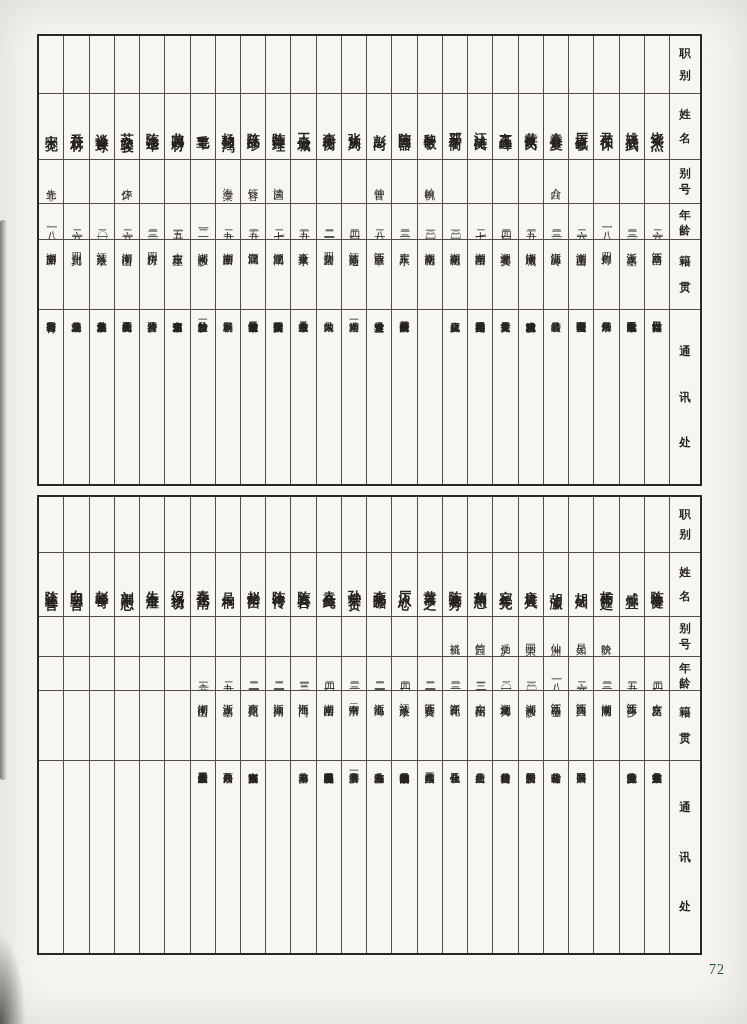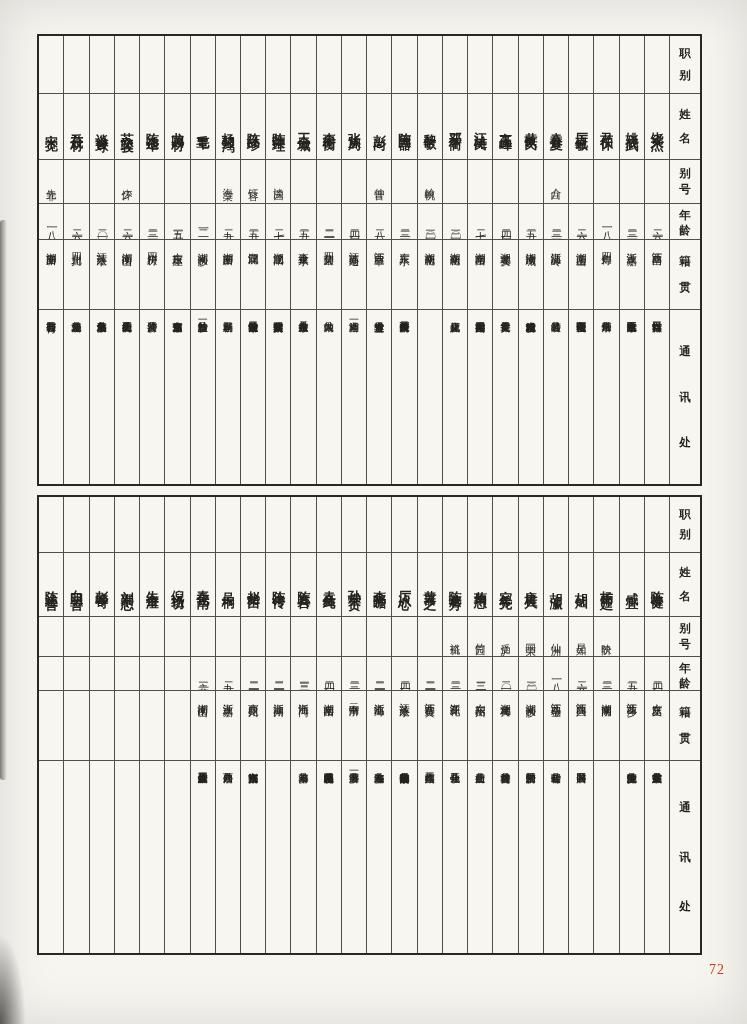--- a/index.html
+++ b/index.html
@@ -78,21 +78,21 @@
     flex-direction:column;align-items:center;justify-content:space-evenly;
     padding:4px 0;
   }
   .label-cell span{
     font-size:11.5px;font-weight:600;color:#26231f;display:block;
   }
 
   .page-number{
     position:absolute;right:22px;bottom:46px;
     font-family:"Liberation Serif","DejaVu Serif",serif;
-    font-size:14px;color:#c2410c;letter-spacing:1px;
+    font-size:14px;color:#14532d;letter-spacing:1px;
   }
 </style>
 </head>
 <body>
 
 <div class="page">
   <div class="scan-shadow-left"></div>
   <div class="scan-smudge"></div>
 
   <div class="sheet">

